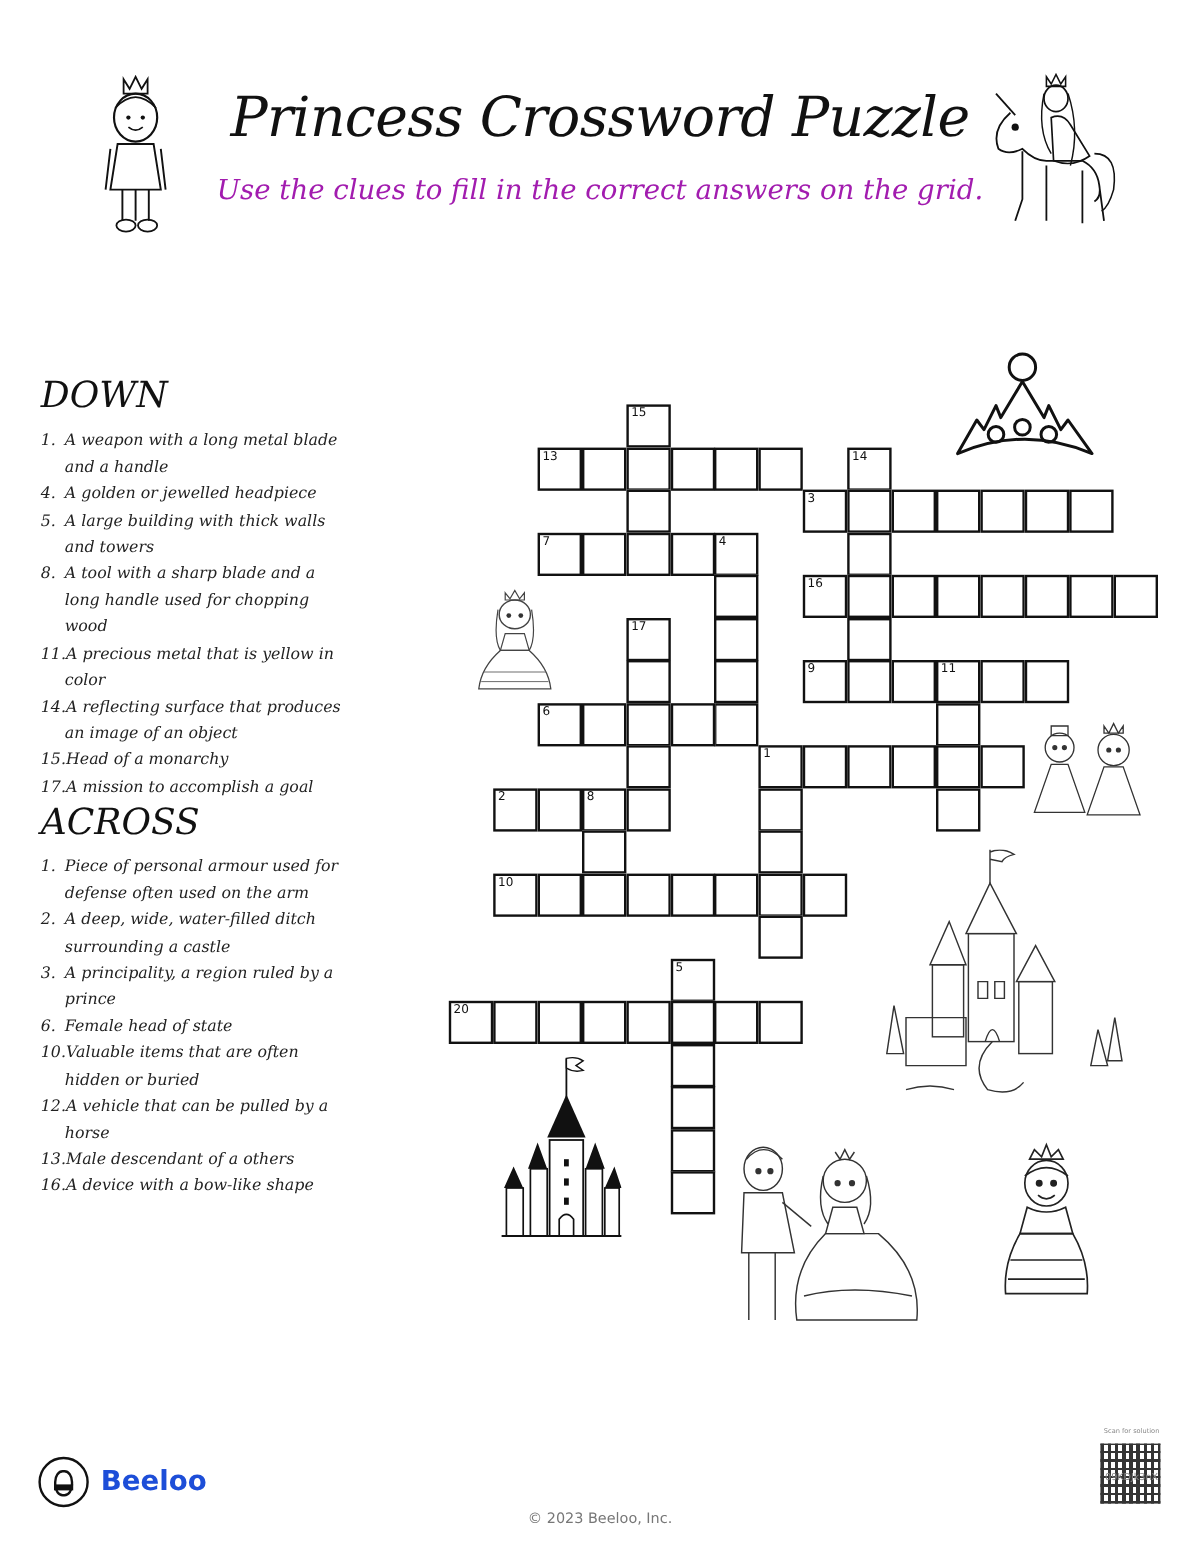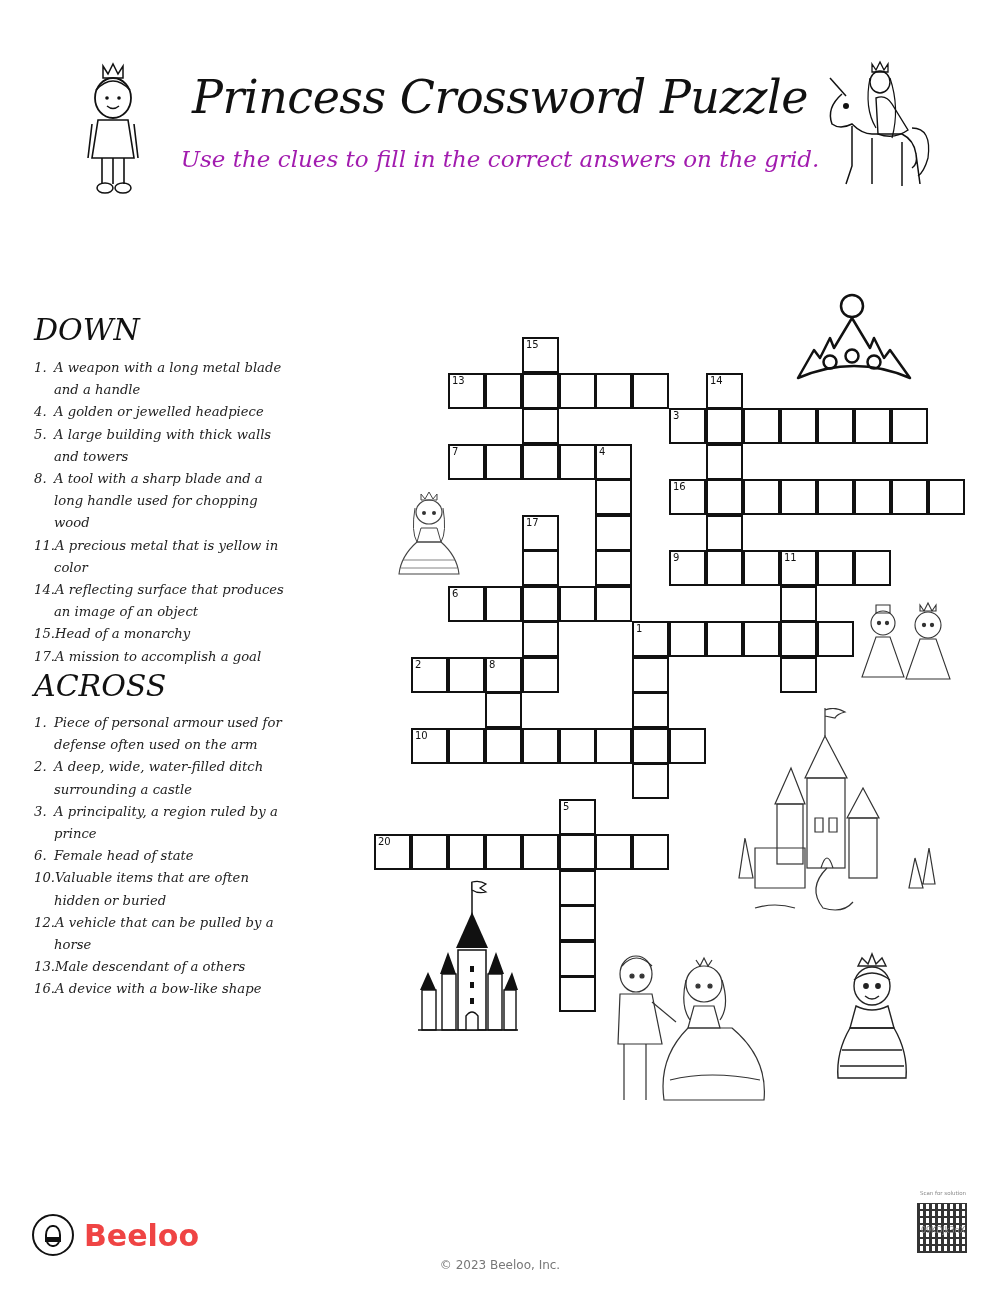--- a/index.html
+++ b/index.html
@@ -10,21 +10,21 @@
   .clue-list { position:absolute; left:34px; width:255px; margin:0; padding:0; list-style:none; font-family:"DejaVu Serif", serif; font-style:italic; font-size:13.2px; line-height:22.2px; color:#222; }
   .clue-list li { padding-left:20px; text-indent:-20px; }
   .clue-list li .num { display:inline-block; min-width:20px; text-indent:0; }
   .grid { position:absolute; left:0; top:0; width:1000px; height:1294px; pointer-events:none; }
   .cell { position:absolute; width:37px; height:36px; box-sizing:border-box; border:2px solid #111; background:#fff; pointer-events:auto; }
   .cell .n { position:absolute; left:2px; top:0; font-family:"DejaVu Sans", sans-serif; font-size:10px; color:#111; }
   .footer-logo { position:absolute; left:32px; top:1214px; display:flex; align-items:center; gap:10px; }
   .bee { width:42px; height:42px; border:2px solid #111; border-radius:50%; box-sizing:border-box; position:relative; }
   .bee .body { position:absolute; left:11px; top:9px; width:16px; height:22px; border:2px solid #111; border-radius:45%; box-sizing:border-box; }
   .bee .stripe { position:absolute; left:11px; top:21px; width:16px; height:5px; background:#111; }
-  .brand { font-family:"DejaVu Sans", sans-serif; font-weight:bold; font-size:30px; color:#ef4444; }
+  .brand { font-family:"DejaVu Sans", sans-serif; font-weight:bold; font-size:23px; color:#1d4ed8; }
   .copyright { position:absolute; left:0; top:1258px; width:1000px; text-align:center; font-family:"DejaVu Sans", sans-serif; font-size:12px; color:#777; }
   .qr-label { position:absolute; left:912px; top:1190px; width:62px; text-align:center; font-family:"DejaVu Sans", sans-serif; font-size:5.5px; color:#888; }
   .qr { position:absolute; left:917px; top:1203px; width:50px; height:50px; background:
       repeating-linear-gradient(90deg,#111 0 3px,transparent 3px 6px),
       repeating-linear-gradient(0deg,#111 0 2px,transparent 2px 7px); opacity:.85; }
   .qr-code { position:absolute; left:912px; top:1226px; width:62px; text-align:center; font-family:"DejaVu Sans", sans-serif; font-size:8px; color:#888; }
   .art { position:absolute; pointer-events:none; }
 </style>
 </head>
 <body>

